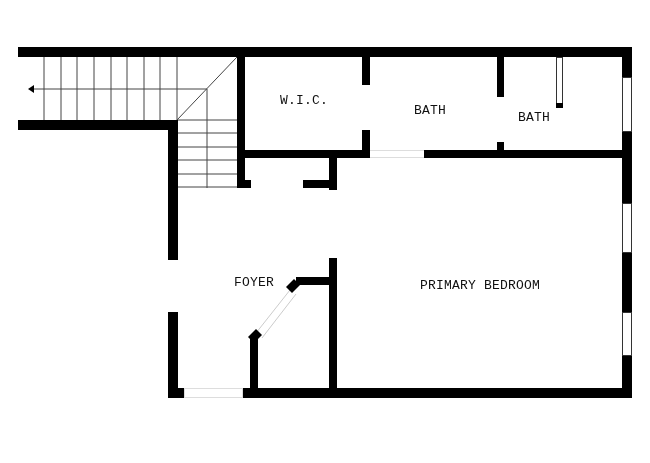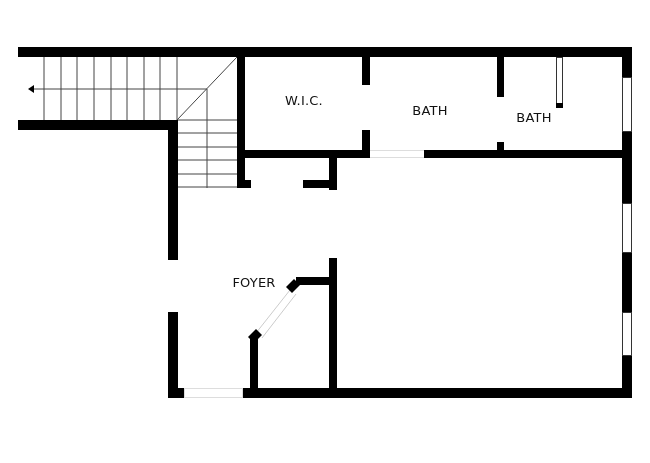--- a/index.html
+++ b/index.html
@@ -1,17 +1,17 @@
 <!DOCTYPE html>
 <html><head>
 <meta charset="utf-8">
 <style>
   html, body { margin:0; padding:0; background:#ffffff; }
   body { width:650px; height:463px; position:relative; overflow:hidden; font-family:"DejaVu Sans", sans-serif; }
-  #plan { position:absolute; left:0; top:0; width:650px; height:463px; }
+  #plan { position:absolute; left:0; top:0; width:650px; height:463px;font-family:Liberation Mono, monospace; }
   .w { position:absolute; background:#000; }
   .win { position:absolute; background:#fff; border:1px solid #333; box-sizing:border-box; }
   .door { position:absolute; background:#fff; }
   .label { position:absolute; font-size:13px; color:#111; letter-spacing:0.2px; white-space:nowrap; transform:translate(-50%,-50%); }
   svg { position:absolute; left:0; top:0; }
 </style>
 </head>
 <body>
 
 <div id="plan">
@@ -79,13 +79,14 @@
   <div class="win" style="left:556px;top:57px;width:7px;height:50px;"></div>
   <div class="w" style="left:556px;top:103px;width:7px;height:5px;"></div>
   <div class="win" style="left:622px;top:77px;width:10px;height:55px;"></div>
   <div class="win" style="left:622px;top:203px;width:10px;height:50px;"></div>
   <div class="win" style="left:622px;top:312px;width:10px;height:44px;"></div>
 
   <div class="label" style="left:304px;top:100px;">W.I.C.</div>
   <div class="label" style="left:430px;top:110px;">BATH</div>
   <div class="label" style="left:534px;top:117px;">BATH</div>
   <div class="label" style="left:254px;top:282px;">FOYER</div>
+  <div class="label" style="left:480px;top:285px;">PRIMARY BEDROOM</div>
 </div>
 
 </body></html>

